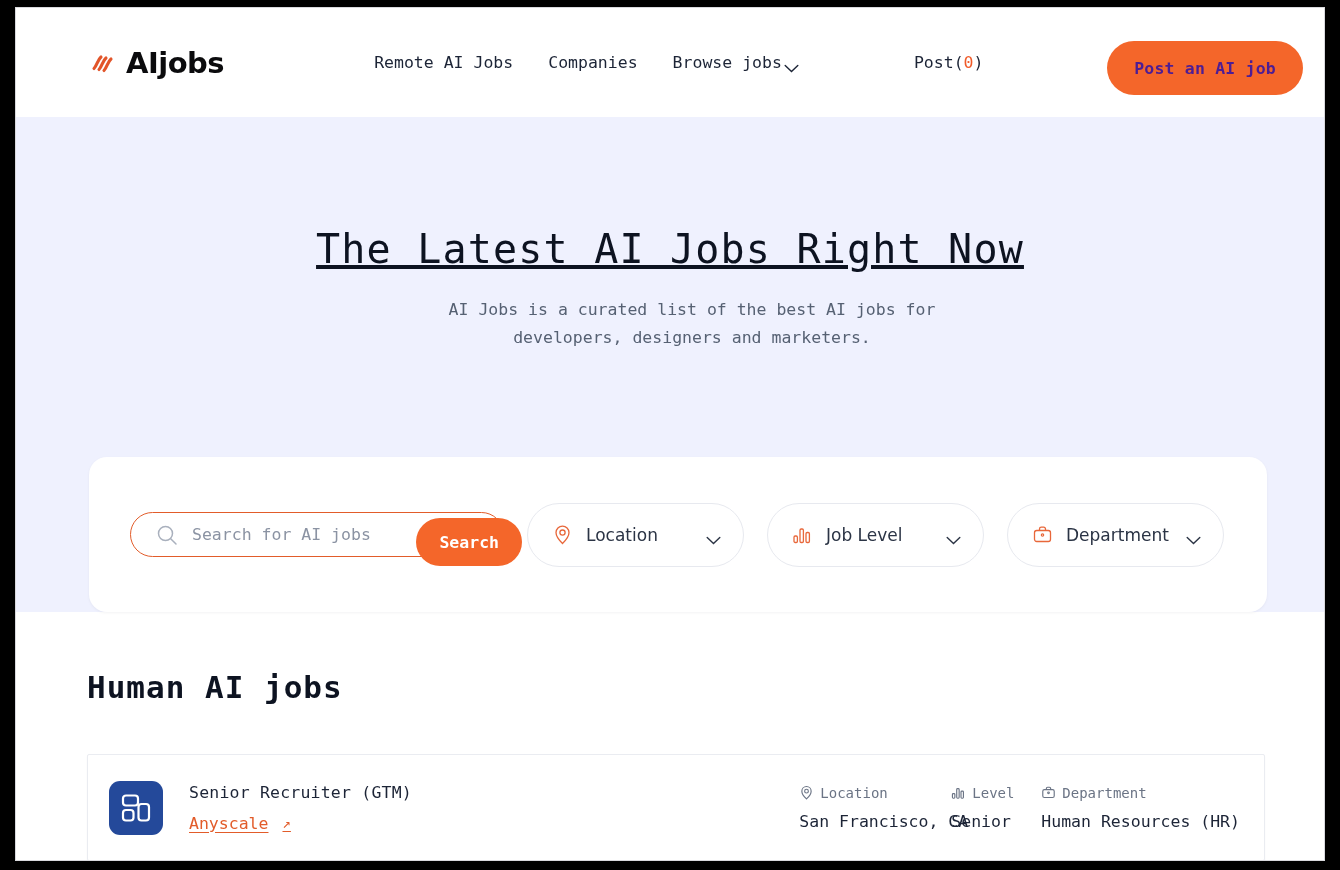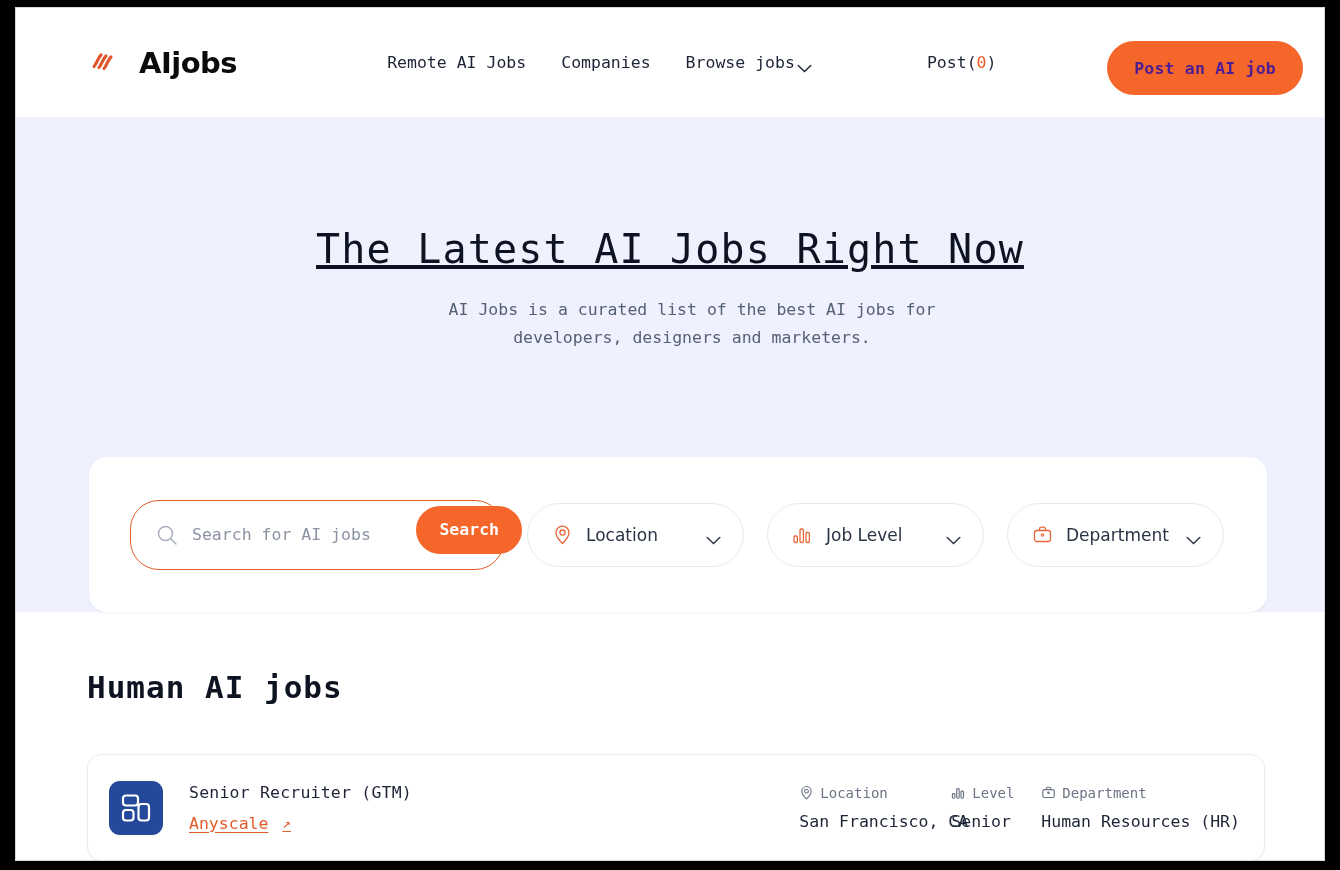--- a/index.html
+++ b/index.html
@@ -28,22 +28,22 @@
     height: 109px;
     background: #ffffff;
     display: flex;
     align-items: center;
     padding: 0 20px 0 71px;
     position: relative;
   }
 
   .logo {
     display: flex;
-    align-items: flex-start;
-    gap: 22px;
+    align-items: center;
+    gap: 9px;
     text-decoration: none;
   }
   .logo-mark {
     width: 30px; height: 30px;
     display: block;
   }
   .logo-text {
     font-family: "DejaVu Sans", sans-serif;
     font-size: 29px;
     font-weight: 700;
@@ -142,21 +142,21 @@
     box-shadow: 0 1px 3px rgba(16,24,40,0.05);
     display: flex;
     align-items: center;
     padding: 0 41px;
     gap: 23px;
   }
 
   .search-field {
     position: relative;
     width: 374px;
-    height: 70px;
+    height: 45px;
     border: 1.4px solid #e25c2a;
     border-radius: 29px;
     display: flex;
     align-items: center;
     padding-left: 25px;
     background: #ffffff;
     flex: none;
   }
   .mag-icon { width: 22px; height: 22px; flex: none; }
   .search-input {
@@ -218,21 +218,21 @@
     font-size: 31px;
     color: #0d1321;
     letter-spacing: 1px;
   }
 
   .job-card {
     margin-top: 49px;
     width: 1178px;
     height: 107px;
     border: 1px solid #eaecf1;
-    border-radius: 14px;
+    border-radius: 2px;
     background: #ffffff;
     display: flex;
     align-items: center;
     padding: 0 24px 0 21px;
     box-shadow: 0 1px 2px rgba(16,24,40,0.03);
   }
   .job-logo {
     width: 54px; height: 54px;
     border-radius: 11px;
     background: #24499a;

